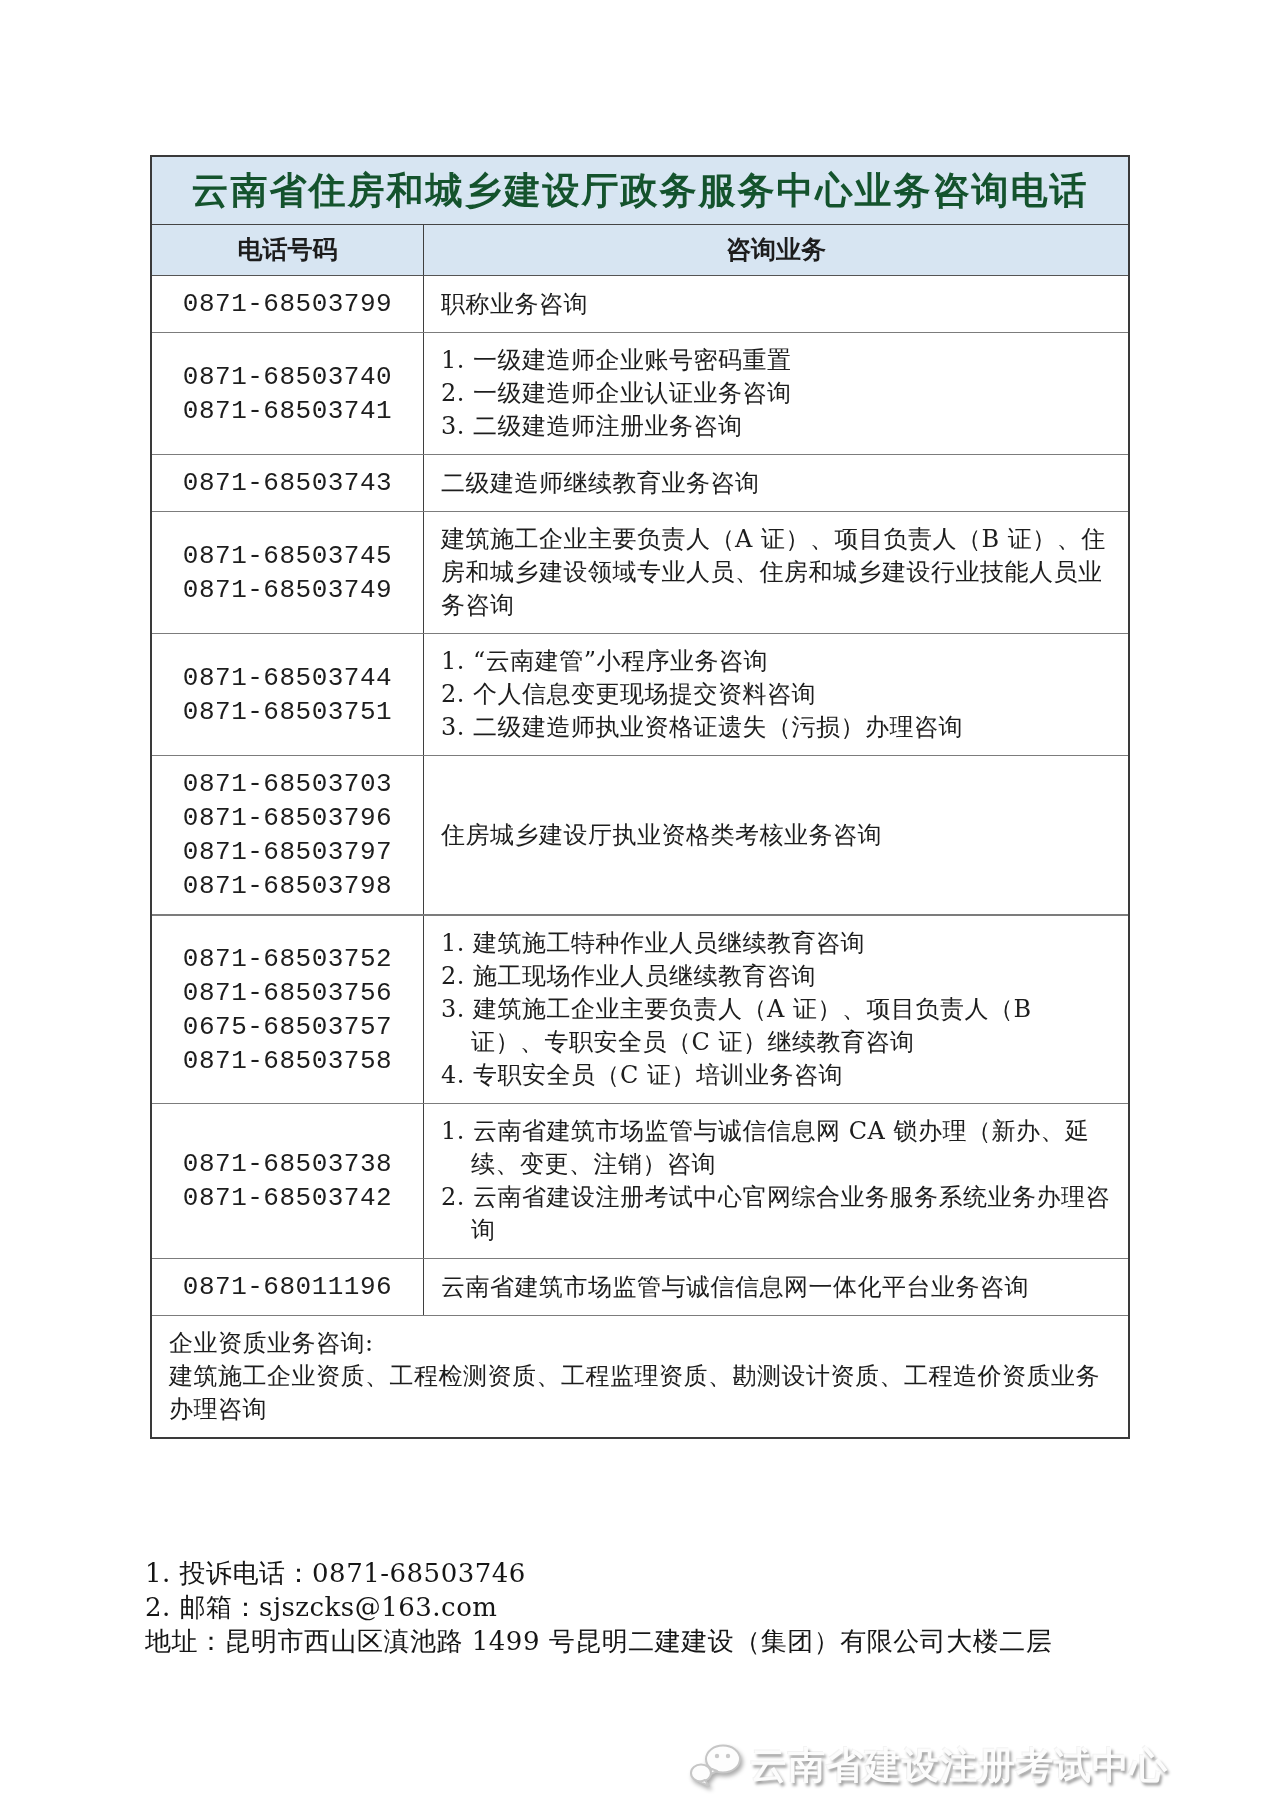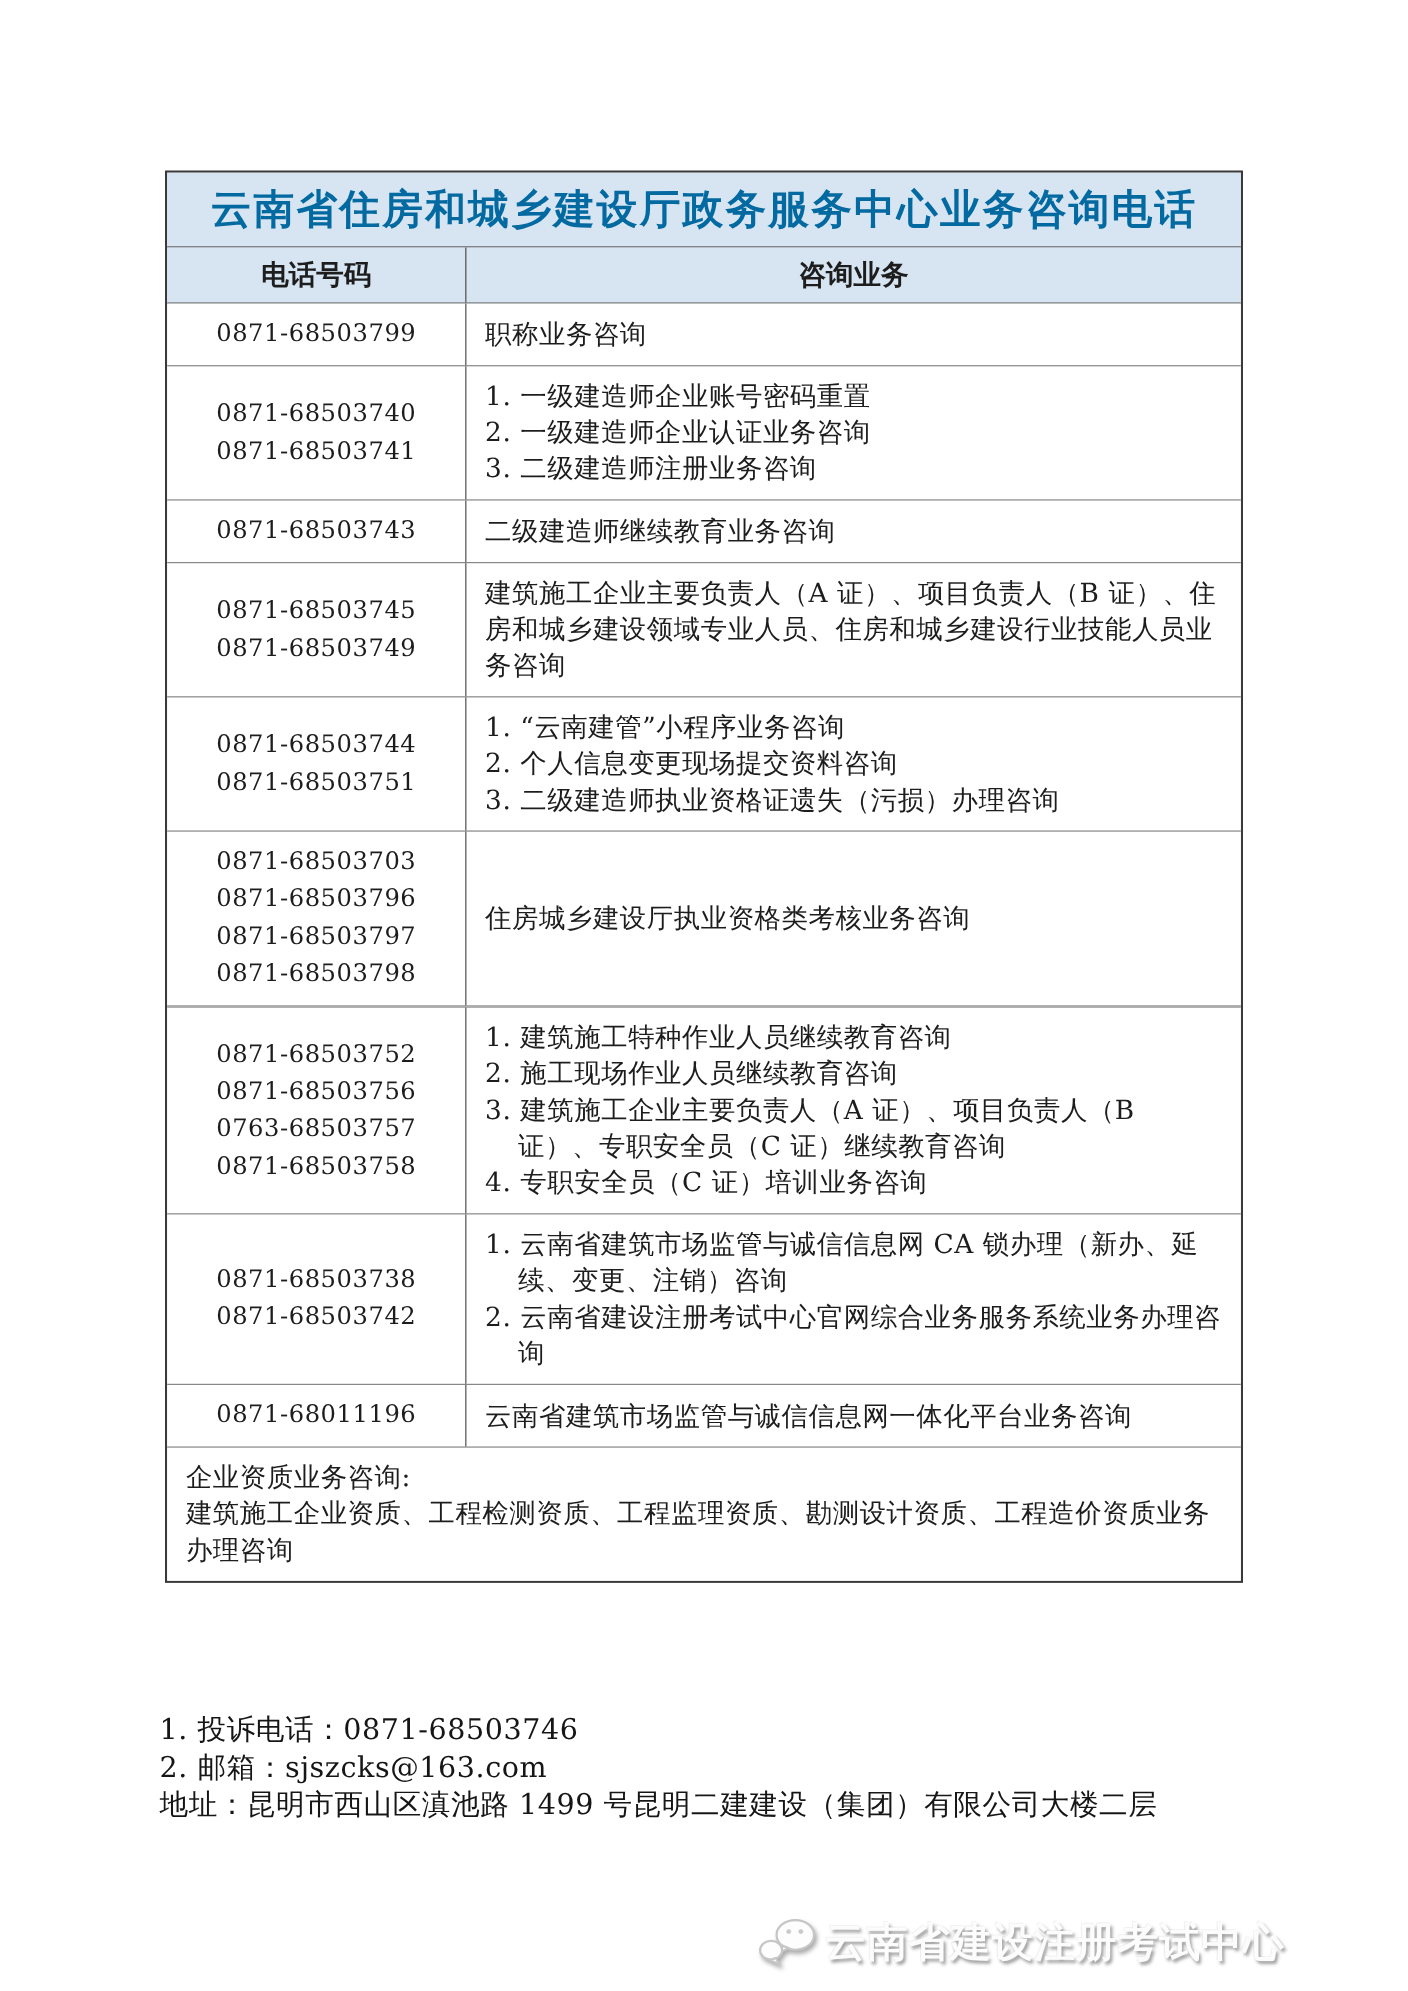--- a/index.html
+++ b/index.html
@@ -18,21 +18,21 @@
     position:absolute; left:150px; top:155px; width:976px;
     border:2px solid #3a3a3a;
     background:#ffffff;
   }
   .title-row {
     background:var(--header-bg,#d7e5f2);
     text-align:center;
     font-size:37px; font-weight:bold; letter-spacing:2px;
     line-height:41px; padding:13px 0;
     border-bottom:1.5px solid #444;
-    color:#0369a1;
+    color:#14532d;
   }
   .header-row {
     display:flex;
     background:var(--header-bg,#d7e5f2);
     border-bottom:1.5px solid #555;
     font-weight:bold;
   }
   .header-row .cell { font-size:25px; line-height:28px; padding:11px 0; }
   .header-row .biz-cell { text-align:center; justify-content:center; }
 
@@ -45,21 +45,21 @@
     border-right:1.5px solid #3f3f3f;
     display:flex; flex-direction:column; justify-content:center; align-items:center;
     text-align:center;
     padding:11px 4px;
   }
   .biz-cell {
     flex:1;
     display:flex; flex-direction:column; justify-content:center;
     padding:11px 16px 11px 17px;
   }
-  .phone { font-size:22px; line-height:34px; letter-spacing:0.5px; white-space:nowrap; }
+  .phone { font-size:26px; line-height:34px; letter-spacing:0.5px; white-space:nowrap;font-family:Liberation Mono, monospace; }
   .biz-line { font-size:24px; line-height:33px; letter-spacing:0.5px; }
   .biz-line.hang { padding-left:30px; text-indent:-30px; }
 
   
   .footer {
     position:absolute; left:145px; top:1556px;
     font-size:26px; line-height:34px; letter-spacing:0.5px;
     color:#161616;
   }
 
@@ -154,21 +154,21 @@
           </div>
     </div>
 
     <div class="row">
     </div>
 
     <div class="row">
       <div class="cell phone-cell">
             <div class="phone">0871-68503752</div>
             <div class="phone">0871-68503756</div>
-            <div class="phone">0763-68503757</div>
+            <div class="phone">0675-68503757</div>
             <div class="phone">0871-68503758</div>
           </div>
       <div class="cell biz-cell">
             <div class="biz-line hang">1. 建筑施工特种作业人员继续教育咨询</div>
             <div class="biz-line hang">2. 施工现场作业人员继续教育咨询</div>
             <div class="biz-line hang">3. 建筑施工企业主要负责人（A 证）、项目负责人（B 证）、专职安全员（C 证）继续教育咨询</div>
             <div class="biz-line hang">4. 专职安全员（C 证）培训业务咨询</div>
           </div>
     </div>
 

